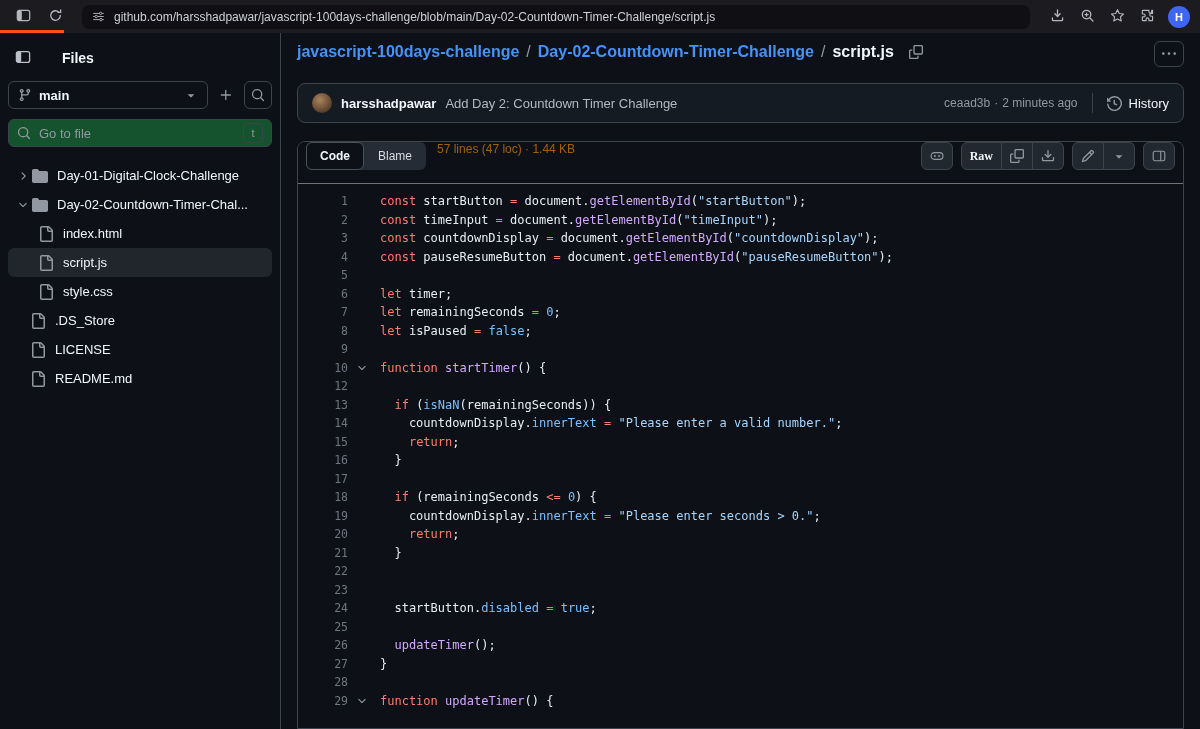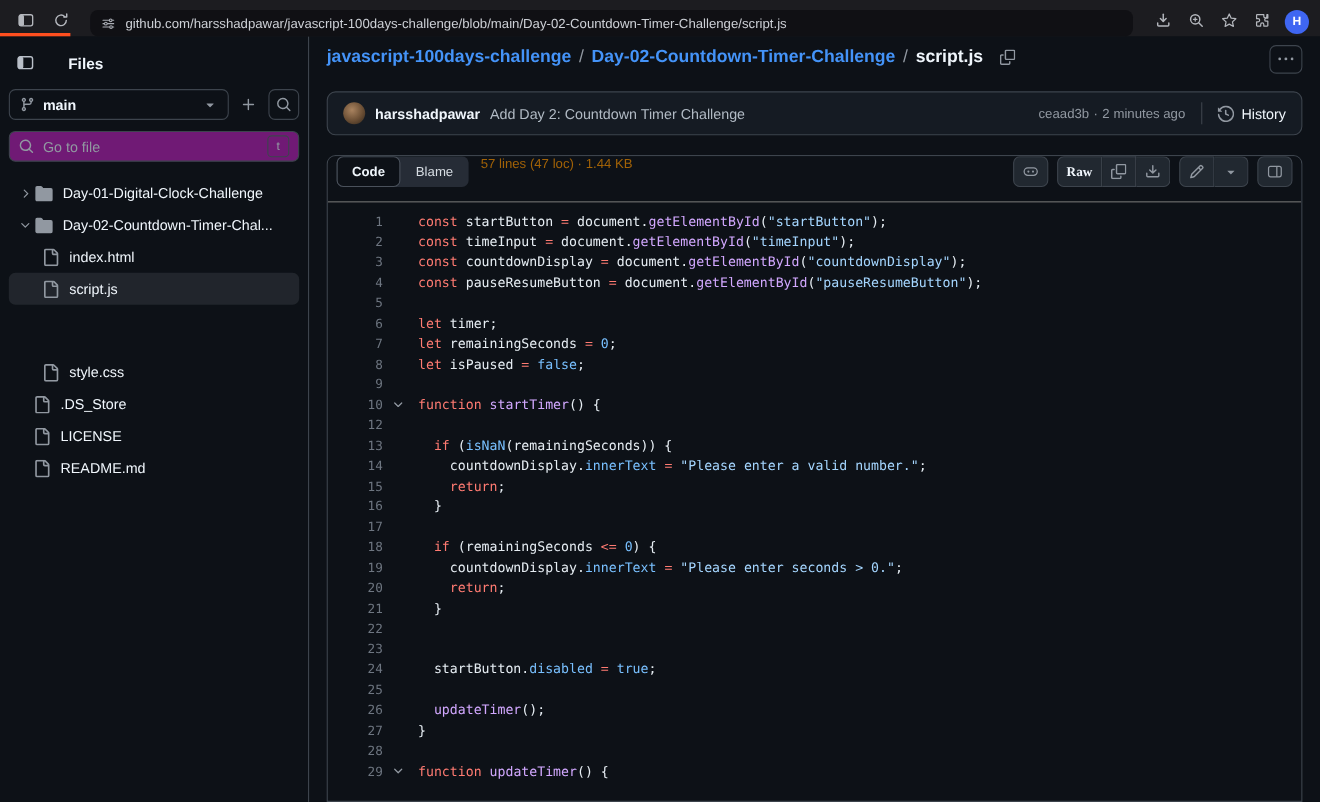--- a/index.html
+++ b/index.html
@@ -1,20 +1,20 @@
 <!DOCTYPE html>
 <html><head>
 <meta charset="utf-8">
 <style>
   *{margin:0;padding:0;box-sizing:border-box}
   html,body{width:1200px;height:729px;overflow:hidden;background:#0d1117;
     font-family:"Liberation Sans",sans-serif;-webkit-font-smoothing:antialiased}
 
   
-  .chrome{height:33px;background:#1c1c20;display:flex;align-items:flex-end;gap:6px;
+  .chrome{height:33px;background:#1c1c20;display:flex;align-items:center;gap:6px;
     padding:0 10px;position:relative}
   .cbtn{background:none;border:none;color:#b4b7bd;width:26px;height:26px;display:flex;
     align-items:center;justify-content:center;border-radius:6px;cursor:pointer;flex:none}
   .cbtn svg{width:15px;height:15px}
   .urlbar{flex:1;height:24px;background:#101014;border-radius:7px;display:flex;
     align-items:center;gap:9px;padding:0 10px;margin:0 8px;min-width:0;cursor:text}
   .urlbar svg{width:13px;height:13px;color:#a9acb3;flex:none}
   .url-text{color:#cdd0d6;font-size:12px;white-space:nowrap;overflow:hidden;text-overflow:ellipsis}
   .chrome-right{display:flex;align-items:center;gap:4px;flex:none}
   .avatar-browser{width:22px;height:22px;border-radius:50%;background:#3f66f2;color:#fff;
@@ -36,21 +36,21 @@
   .branch-btn{flex:1;height:28px;display:flex;align-items:center;gap:7px;background:transparent;
     border:1px solid #3d444d;border-radius:6px;color:#f0f6fc;padding:0 9px;font-size:13px;
     font-weight:600;cursor:pointer;font-family:inherit}
   .branch-btn svg{width:14px;height:14px;color:#9198a1;flex:none}
   .branch-btn .caret{margin-left:auto}
   .ghost-btn,.outline-btn{width:28px;height:28px;display:flex;align-items:center;justify-content:center;
     background:transparent;border:none;border-radius:6px;color:#9198a1;cursor:pointer;flex:none}
   .outline-btn{border:1px solid #3d444d}
   .ghost-btn svg,.outline-btn svg{width:14px;height:14px}
   .goto{height:28px;border:1px solid #3d444d;border-radius:6px;display:flex;align-items:center;
-    gap:8px;padding:0 8px;margin-bottom:14px;background:#701a75}
+    gap:8px;padding:0 8px;margin-bottom:14px;background:#14532d}
   .goto svg{width:14px;height:14px;color:#9198a1;flex:none}
   .goto input{flex:1;background:transparent;border:none;outline:none;color:#f0f6fc;
     font-size:13px;font-family:inherit;min-width:0}
   .goto input::placeholder{color:#9198a1}
   .key{min-width:20px;height:20px;border:1px solid #3d444d;border-radius:4px;font-size:11px;
     display:flex;align-items:center;justify-content:center;color:#9198a1;padding:0 4px}
   .tree{display:flex;flex-direction:column}
   .tree-row{height:29px;display:flex;align-items:center;border-radius:6px;font-size:13px;
     color:#f0f6fc;cursor:pointer;white-space:nowrap;overflow:hidden}
   .tree-row.selected{background:rgba(177,186,196,.12)}
@@ -284,21 +284,21 @@
           <span class="tree-label">index.html</span>
         </div>
         <div class="tree-row selected" style="padding-left: 30px;">
           <span class="tree-icon">
             <svg viewBox="0 0 16 16" fill="currentColor">
               <path d="M2 1.75C2 .784 2.784 0 3.75 0h6.586c.464 0 .909.184 1.237.513l2.914 2.914c.329.328.513.773.513 1.237v9.586A1.75 1.75 0 0 1 13.25 16h-9.5A1.75 1.75 0 0 1 2 14.25Zm1.75-.25a.25.25 0 0 0-.25.25v12.5c0 .138.112.25.25.25h9.5a.25.25 0 0 0 .25-.25V6h-2.75A1.75 1.75 0 0 1 9 4.25V1.5Zm6.75.062V4.25c0 .138.112.25.25.25h2.688l-.011-.013-2.914-2.914-.013-.011Z"></path>
             </svg>
           </span>
           <span class="tree-label">script.js</span>
         </div>
-        <div class="tree-row" style="padding-left: 30px; margin-top: 47px;">
+        <div class="tree-row" style="padding-left: 30px;">
           <span class="tree-icon">
             <svg viewBox="0 0 16 16" fill="currentColor">
               <path d="M2 1.75C2 .784 2.784 0 3.75 0h6.586c.464 0 .909.184 1.237.513l2.914 2.914c.329.328.513.773.513 1.237v9.586A1.75 1.75 0 0 1 13.25 16h-9.5A1.75 1.75 0 0 1 2 14.25Zm1.75-.25a.25.25 0 0 0-.25.25v12.5c0 .138.112.25.25.25h9.5a.25.25 0 0 0 .25-.25V6h-2.75A1.75 1.75 0 0 1 9 4.25V1.5Zm6.75.062V4.25c0 .138.112.25.25.25h2.688l-.011-.013-2.914-2.914-.013-.011Z"></path>
             </svg>
           </span>
           <span class="tree-label">style.css</span>
         </div>
         <div class="tree-row" style="padding-left: 22px;">
           <span class="tree-icon">
             <svg viewBox="0 0 16 16" fill="currentColor">

